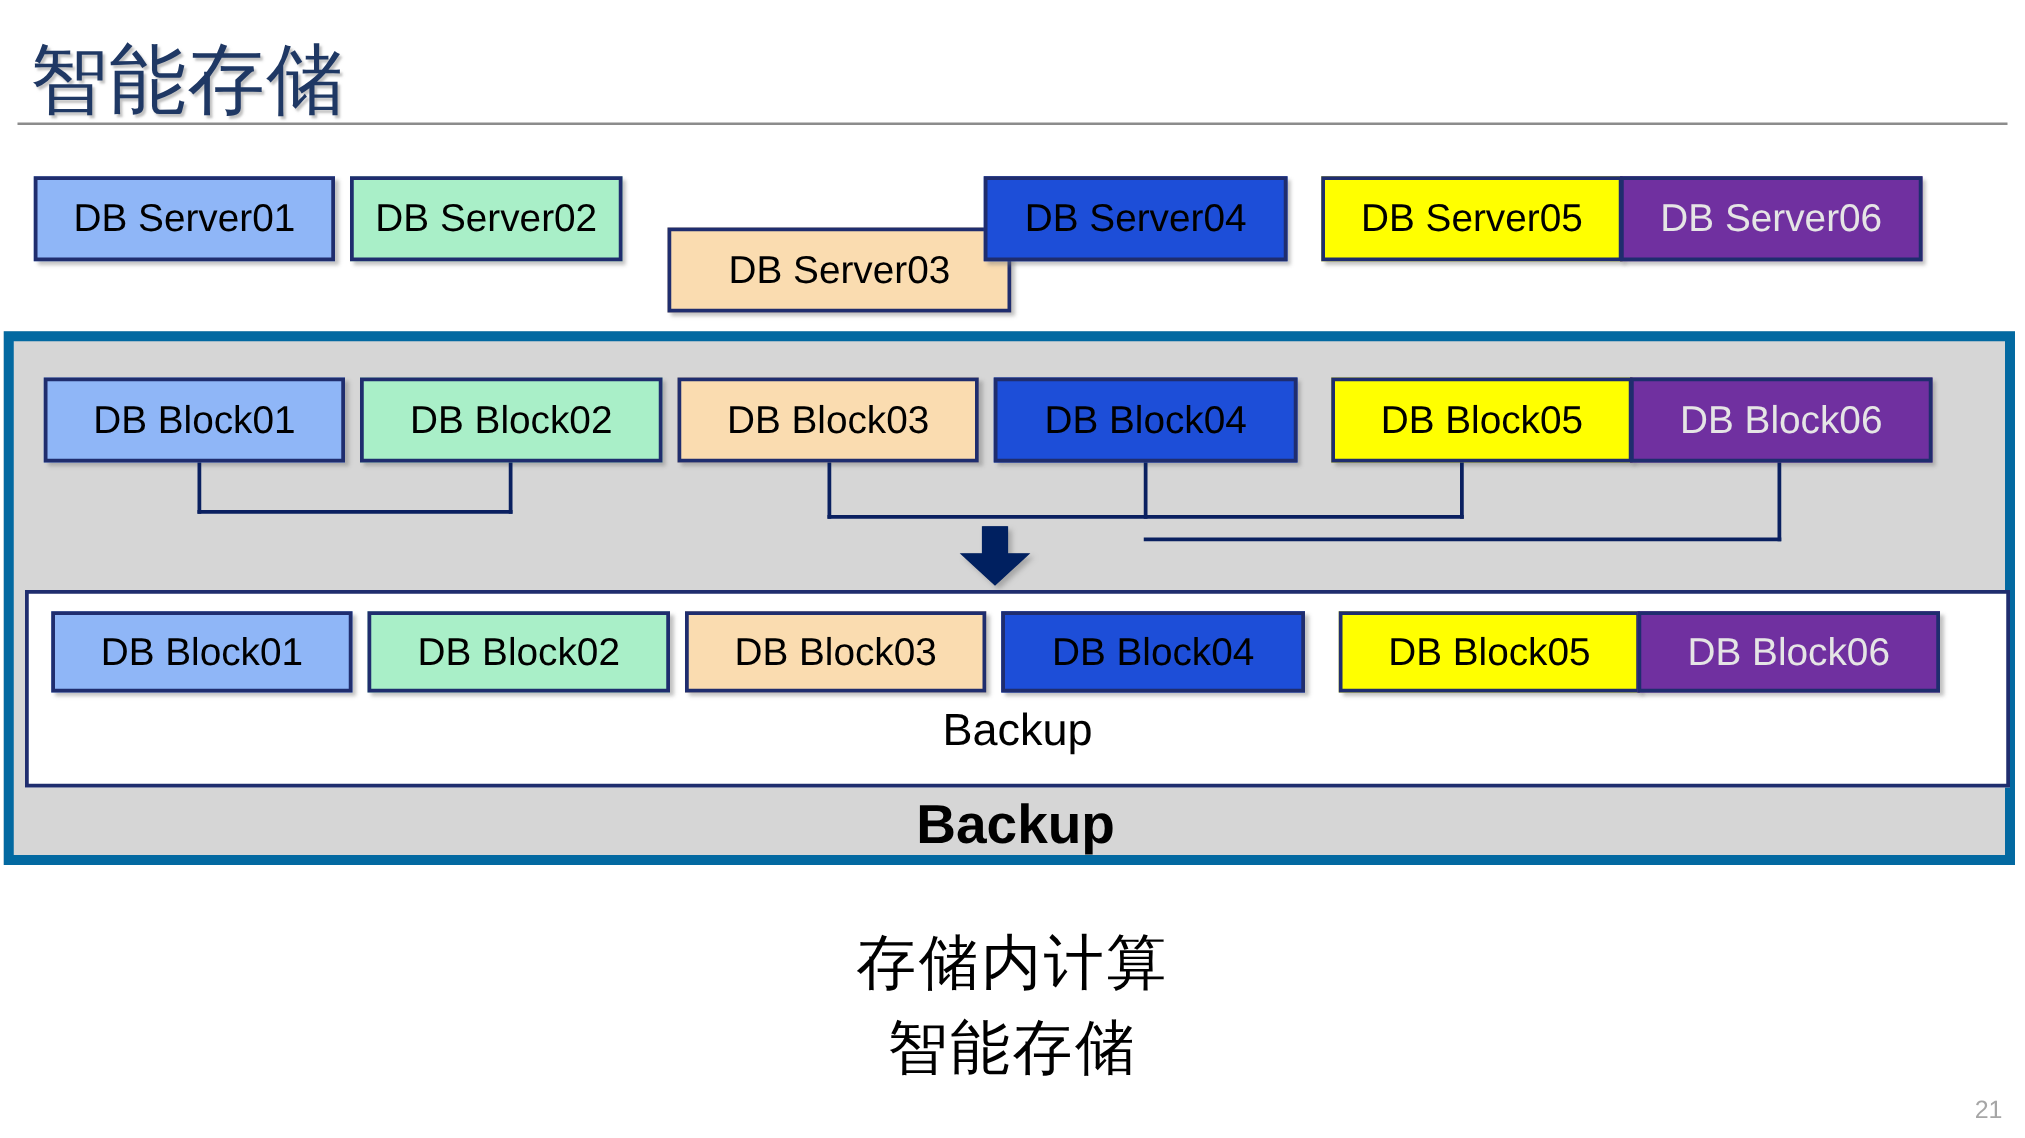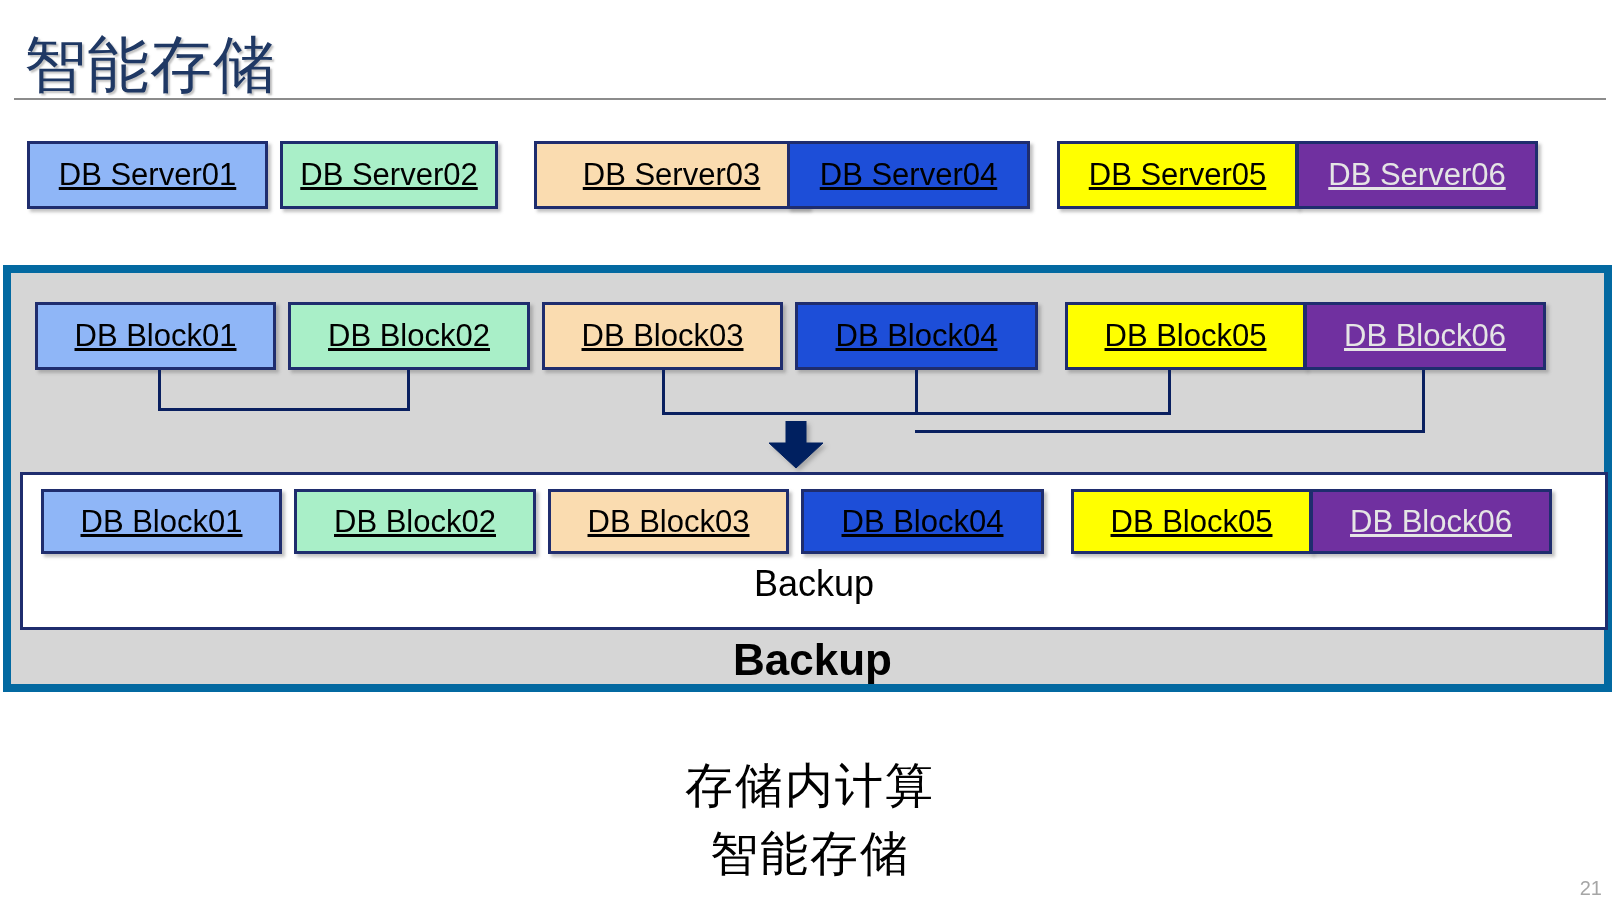--- a/index.html
+++ b/index.html
@@ -43,21 +43,20 @@
     position: absolute;
     box-sizing: border-box;
     border: 3px solid #1F2D6E;
     display: flex;
     align-items: center;
     justify-content: center;
     font-size: 31px;
     color: #000000;
     white-space: nowrap;
     letter-spacing: 0px;
-    text-decoration: underline;
   }
   .box.shadowed {
     box-shadow: 3px 3px 3px rgba(120,120,120,0.45);
   }
   .c-blue   { background: #8FB6F7; }
   .c-green  { background: #A9EFC8; }
   .c-peach  { background: #FADCB0; }
   .c-blue2  { background: #1d4ed8; text-align: center; }
   .c-yellow { background: #FFFF00; margin-left: 15px; }
   .c-purple { background: #7030A0; color: #e5e5e5; }
@@ -134,21 +133,20 @@
 
   
   .footer-line {
     position: absolute;
     width: 1620px;
     left: 0;
     text-align: center;
     font-size: 48px;
     color: #000000;
     letter-spacing: 2px;
-    margin-top: 16px;
   }
   #footer-line-1 { top: 738px; }
   #footer-line-2 { top: 806px; }
 
   #page-number {
     position: absolute;
     right: 18px;
     bottom: 10px;
     font-size: 20px;
     color: #A6A6A6;
@@ -161,21 +159,21 @@
 <div id="slide-title">智能存储</div>
 <div id="title-rule"></div>
 
 <div id="server-row">
     <div class="box c-blue shadowed" style="left: 27px; width: 241px;">
       <span>DB Server01</span>
     </div>
     <div class="box c-green shadowed" style="left: 280px; width: 218px;">
       <span>DB Server02</span>
     </div>
-    <div class="box c-peach shadowed" style="left: 534px; width: 275px;">
+    <div class="box c-peach shadowed" style="left: 534px; width: 275px; margin-top: 41px;">
       <span>DB Server03</span>
     </div>
     <div class="box c-blue2 shadowed" style="left: 787px; width: 243px;">
       <span>DB Server04</span>
     </div>
     <div class="box c-yellow shadowed" style="left: 1042px; width: 241px;">
       <span>DB Server05</span>
     </div>
     <div class="box c-purple shadowed" style="left: 1296px; width: 242px;">
       <span>DB Server06</span>

